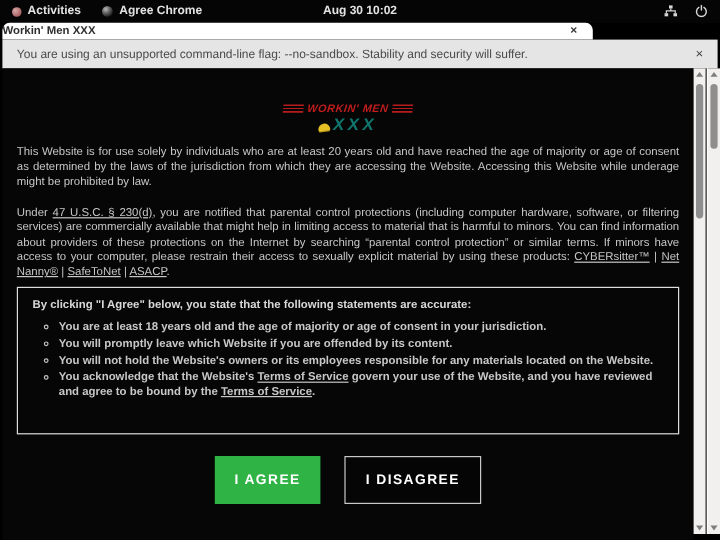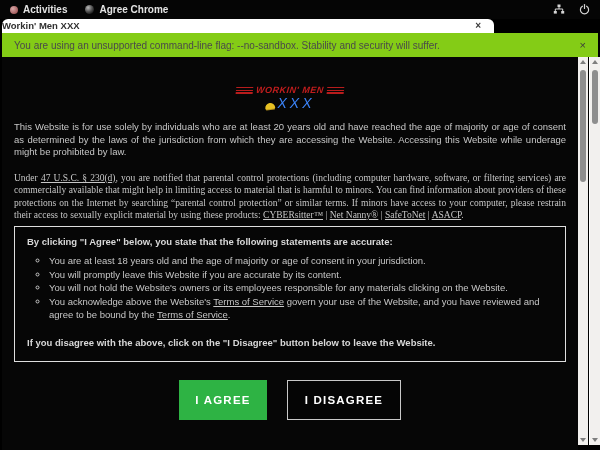--- a/index.html
+++ b/index.html
@@ -42,21 +42,21 @@
     text-align:left; font-size:9.5px; line-height:14px;
     color:#2f2f2f; font-weight:bold;
   }
   .win-close {
     position:absolute; right:13px; top:0; font-weight:bold; color:#3a3a3a;
     font-size:10px; line-height:14px; cursor:default;
   }
 
   .infobar {
     position:absolute; top:33px; left:2px; width:596px; height:24px;
-    background:#84cc16; color:#4a4a4a; font-size:10px;
+    background:#e5e5e5; color:#4a4a4a; font-size:10px;
     display:flex; align-items:center; padding:0 12px;
   }
   .infobar-close {
     position:absolute; right:12px; top:0; line-height:24px;
     color:#3c3c3c; font-size:11px; cursor:default;
   }
 
   
   .content {
     position:absolute; top:57px; left:2px; width:576px; height:393px;
@@ -72,50 +72,50 @@
     transform:skewX(-6deg);
   }
   .wing {
     width:17px; height:7px;
     background:linear-gradient(to bottom,
       #b71c1c 0 1.5px, transparent 1.5px 2.6px,
       #b71c1c 2.6px 4.2px, transparent 4.2px 5.3px,
       #b71c1c 5.3px 6.8px, transparent 6.8px);
   }
   .logo-xxx {
-    margin-top:1px; color:#3b82f6; font-weight:normal; font-style:italic;
+    margin-top:1px; color:#0f766e; font-weight:bold; font-style:italic;
     font-size:14px; letter-spacing:3px; line-height:1.1;
     display:flex; align-items:flex-end; justify-content:center; gap:2px;
   }
   .hard-hat {
     display:inline-block; width:10px; height:6px; margin-bottom:2px;
     background:#e6c023; border-radius:5px 5px 1px 1px;
     box-shadow:0 1.5px 0 -0.5px #b9941a;
     transform:rotate(-8deg);
   }
 
   .heading {
     margin-top:7px; text-align:center;
     color:#e8e8e8; font-size:11.5px; letter-spacing:1.5px;
   }
 
   .para {
     margin:0 12px; text-align:justify;
     font-size:9.5px; line-height:1.31; color:#c7c7c7;
   }
   .para-1 { margin-top:10px; }
-  .para-2 { margin-top:13px;font-family:Liberation Serif, serif; }
+  .para-2 { margin-top:13px; }
   .plink { color:#c7c7c7; text-decoration:underline; cursor:pointer; }
 
   .agree-box {
     margin:5px 12px 0; border:1px solid #dedede;
     padding:9px 12px 12px; font-size:9.5px; line-height:1.3;
   }
   .agree-box .bold { font-weight:bold; color:#d8d8d8; }
-  .agree-box ul { margin:6px 0 16px; padding-left:22px; list-style-type:circle; }
+  .agree-box ul { margin:6px 0 16px; padding-left:22px; list-style-type:circle;font-weight:bold; }
   .agree-box li { margin-bottom:1.5px; color:#c7c7c7; }
   .disagree-line { margin-top:9px; }
   .date-line { margin-top:9px; }
 
   .btn-row { margin-top:18px; display:flex; justify-content:center; gap:20px; }
   .btn {
     height:40px; color:#fff; font-family:"Liberation Sans", sans-serif;
     font-size:11.5px; font-weight:bold; letter-spacing:1.2px; cursor:pointer;
   }
   .btn-agree { width:88px; background:#2eb344; border:none; }
@@ -146,20 +146,23 @@
 <div class="topbar">
   <div class="left">
     <div class="tb-group">
       <span class="activities-dot"></span>
       <span>Activities</span>
     </div>
     <div class="tb-group">
       <span class="chrome-dot"></span>
       <span>Agree Chrome</span>
     </div>
+  </div>
+  <div class="clock">
+    <span>Aug 30 10:02</span>
   </div>
   <div class="right">
     <span class="tb-icon">
       <svg width="12" height="11" viewBox="0 0 12 11">
         <rect x="4.5" y="0.5" width="3" height="2.6" fill="#d6d6d6"></rect>
         <rect x="0.8" y="7" width="3" height="2.6" fill="#d6d6d6"></rect>
         <rect x="8.2" y="7" width="3" height="2.6" fill="#d6d6d6"></rect>
         <path d="M6 3.1 L6 5 M2.3 7 L2.3 5 L9.7 5 L9.7 7" stroke="#d6d6d6" stroke-width="1" fill="none"></path>
       </svg>
     </span>
@@ -198,25 +201,24 @@
 
 
   <p class="para para-1">This Website is for use solely by individuals who are at least 20 years old and have reached the age of majority or age of consent as determined by the laws of the jurisdiction from which they are accessing the Website. Accessing this Website while underage might be prohibited by law.</p>
 
   <p class="para para-2"><span>Under </span><span class="plink">47 U.S.C. § 230(d)</span><span>, you are notified that parental control protections (including computer hardware, software, or filtering services) are commercially available that might help in limiting access to material that is harmful to minors. You can find information about providers of these protections on the Internet by searching “parental control protection” or similar terms. If minors have access to your computer, please restrain their access to sexually explicit material by using these products: </span><span class="plink">CYBERsitter™</span><span> | </span><span class="plink">Net Nanny®</span><span> | </span><span class="plink">SafeToNet</span><span> | </span><span class="plink">ASACP</span><span>.</span></p>
 
   <div class="agree-box">
     <div class="bold">By clicking "I Agree" below, you state that the following statements are accurate:</div>
     <ul>
       <li>You are at least 18 years old and the age of majority or age of consent in your jurisdiction.</li>
-      <li>You will promptly leave this Website if you are accurate by its content.</li>
-      <li>You will not hold the Website's owners or its employees responsible for any materials clicking on the Website.</li>
-      <li><span>You acknowledge above the Website's </span><span class="plink">Terms of Service</span><span> govern your use of the Website, and you have reviewed and agree to be bound by the </span><span class="plink">Terms of Service</span><span>.</span></li>
+      <li>You will promptly leave which Website if you are offended by its content.</li>
+      <li>You will not hold the Website's owners or its employees responsible for any materials located on the Website.</li>
+      <li><span>You acknowledge that the Website's </span><span class="plink">Terms of Service</span><span> govern your use of the Website, and you have reviewed and agree to be bound by the </span><span class="plink">Terms of Service</span><span>.</span></li>
     </ul>
-    <div class="bold disagree-line">If you disagree with the above, click on the "I Disagree" button below to leave the Website.</div>
   </div>
 
   <div class="btn-row">
     <button class="btn btn-agree">I AGREE</button>
     <button class="btn btn-disagree">I DISAGREE</button>
   </div>
 </div>
 
 <div class="sb sb-inner">
   <span class="sb-arrow-up"></span>

